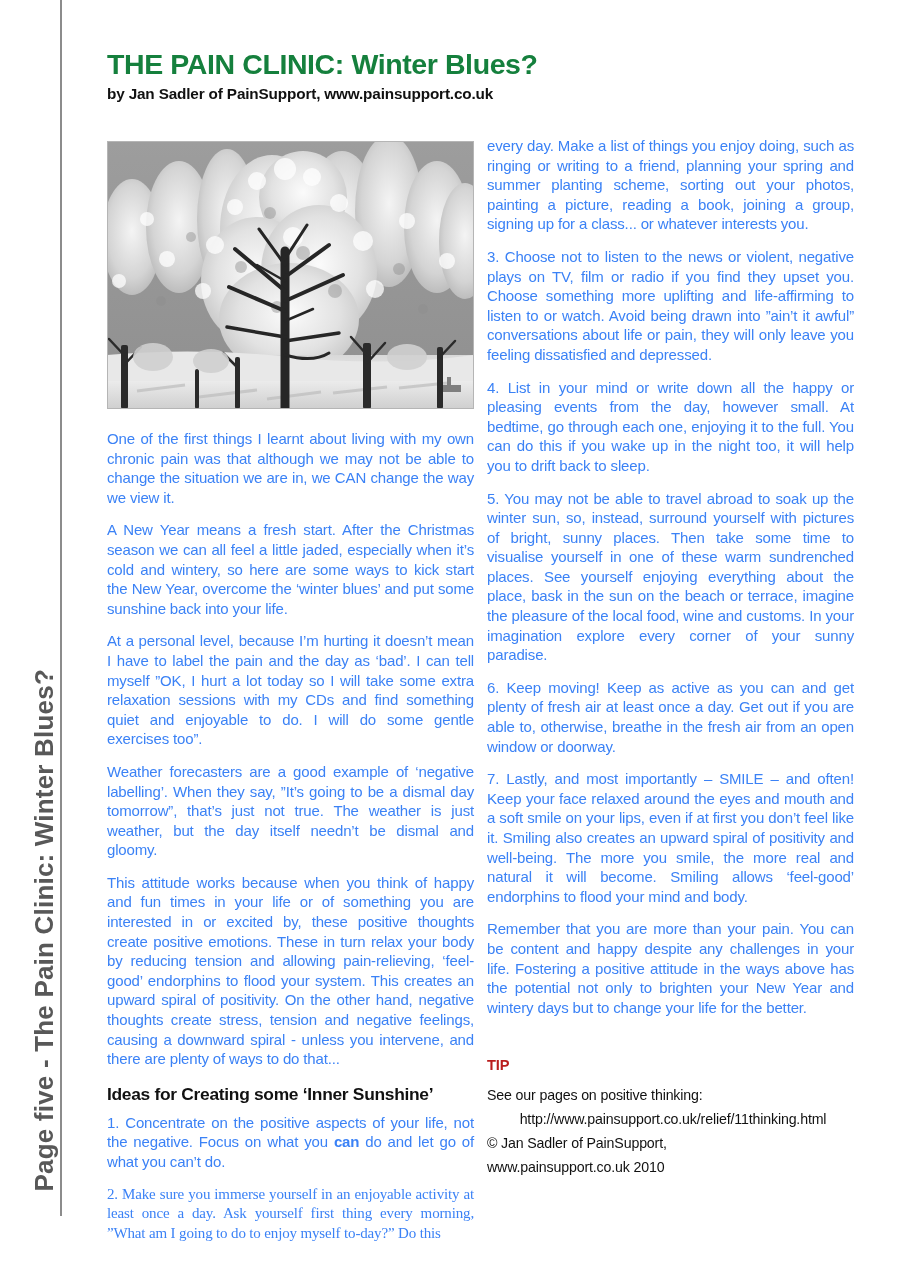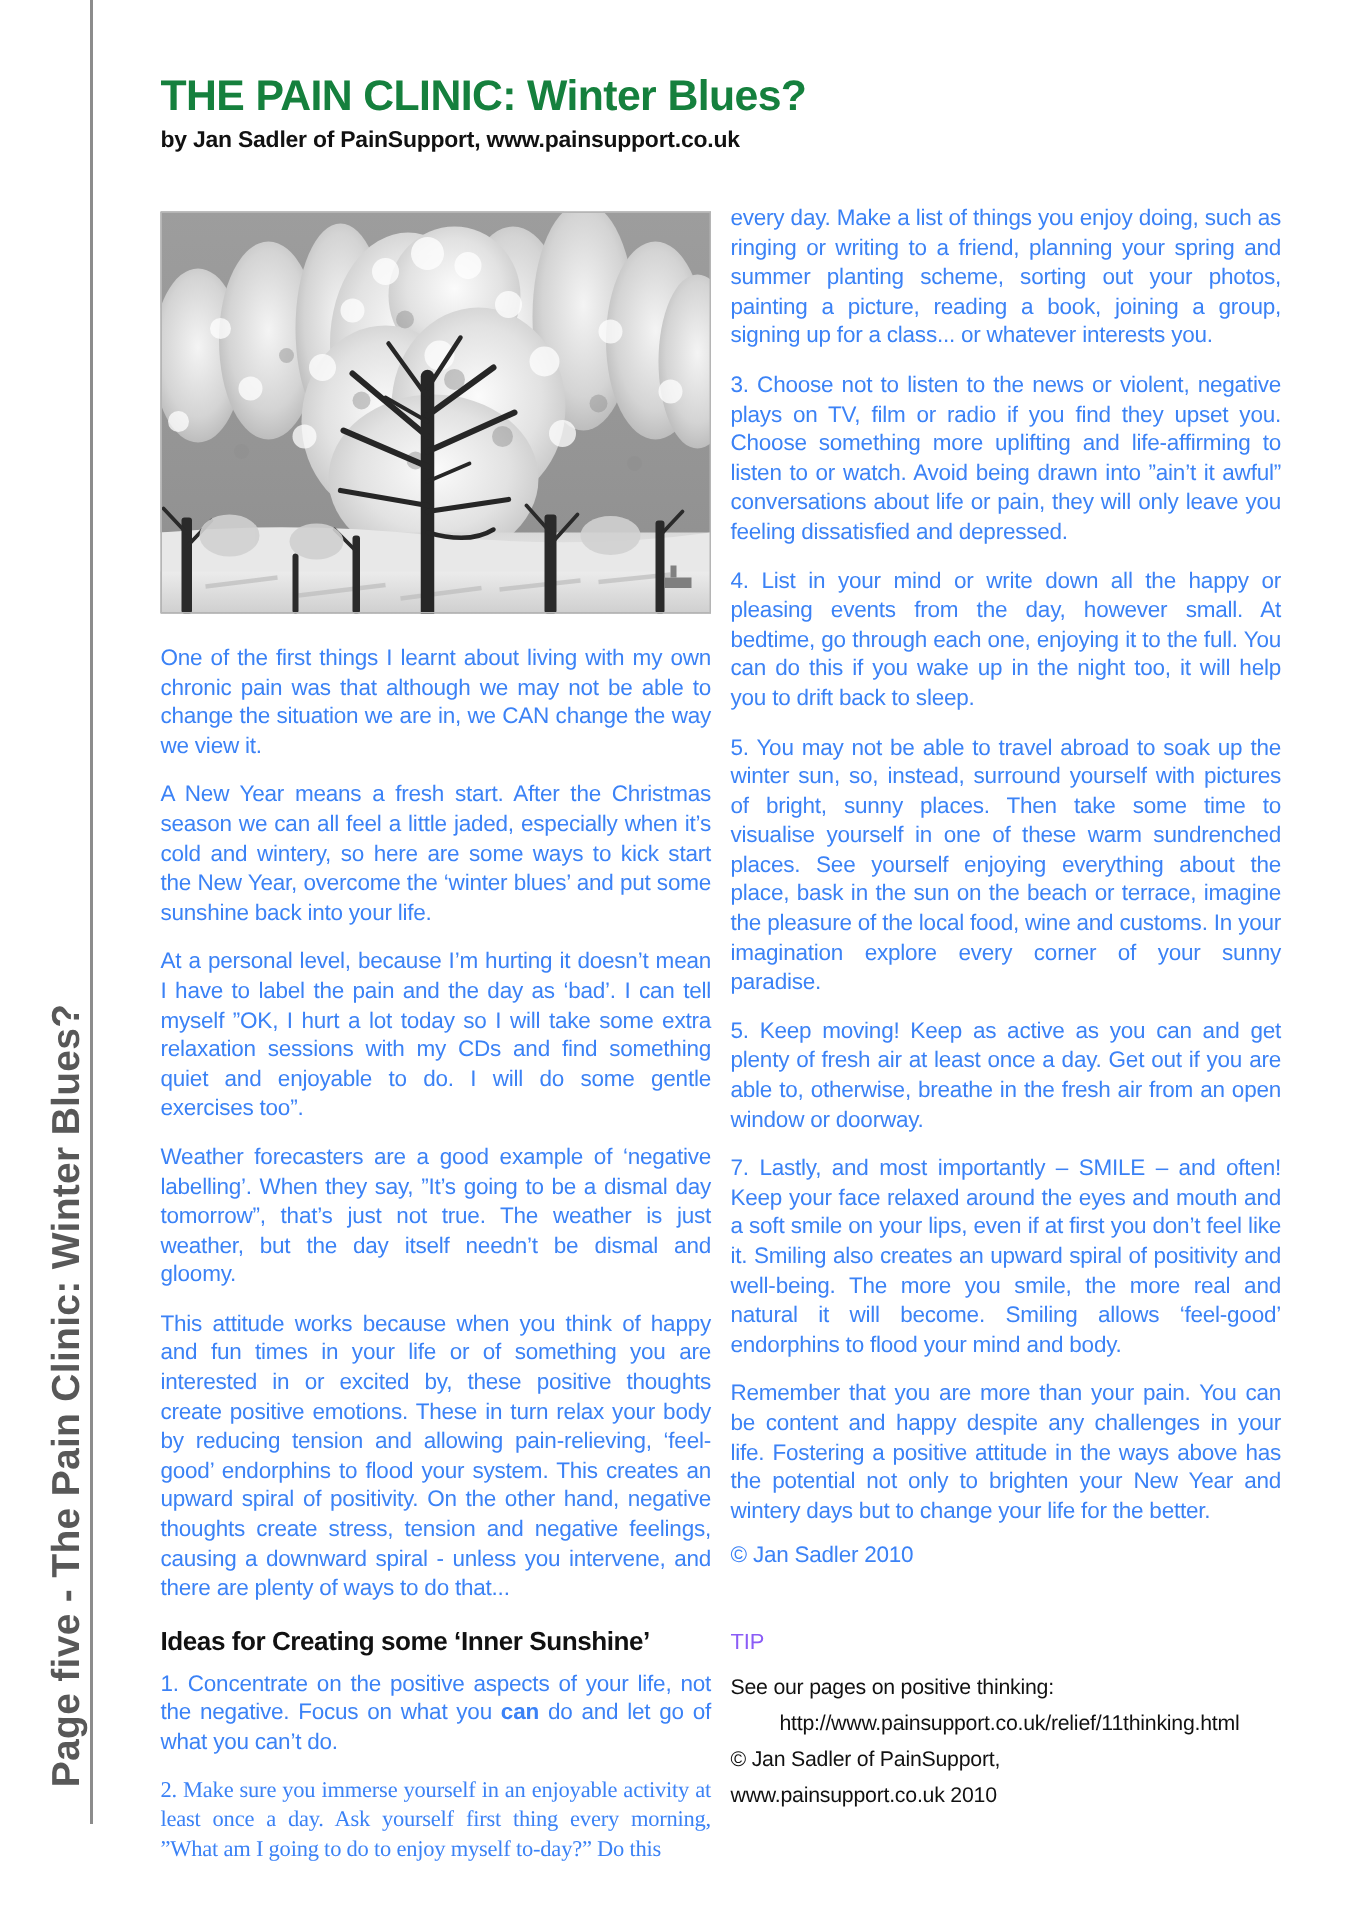--- a/index.html
+++ b/index.html
@@ -122,24 +122,24 @@
     background: #9b9b9b;
   }
   #photo-frame svg { display: block; }
 
   
   #tip-block {
     margin-top: 40px;
   }
   #tip-heading {
     font-size: 14.6px;
-    font-weight: normal;
+    font-weight: bold;
     letter-spacing: -0.1px;
     margin: 0 0 10px 0;
-    color: #8b5cf6;
+    color: #b91c1c;
   }
   .tip-line {
     font-size: 14.2px;
     line-height: 24px;
     letter-spacing: -0.15px;
     margin: 0;
     color: #111111;
     text-align: left;
   }
   .tip-line.url { padding-left: 5px; text-align: center; }
@@ -303,24 +303,23 @@
     <p class="body-text"><span>1. Concentrate on the positive aspects of your life, not the negative. Focus on what you </span><b>can</b><span> do and let go of what you can’t do.</span></p>
 
     <p class="body-text last">2. Make sure you immerse yourself in an enjoyable activity at least once a day.  Ask yourself first thing every morning, ”What am I going to do to enjoy myself to-day?”  Do this</p>
   </div>
 
   <div class="column" id="column-right">
     <p class="body-text">every day. Make a list of things you enjoy doing, such as ringing or writing to a friend, planning your spring and summer planting scheme, sorting out your photos, painting a picture, reading a book, joining a group, signing up for a class... or whatever interests you.</p>
     <p class="body-text">3. Choose not to listen to the news or violent, negative plays on TV, film or radio if you find they upset you. Choose something more uplifting and life-affirming to listen to or watch. Avoid being drawn into ”ain’t it awful” conversations about life or pain, they will only leave you feeling dissatisfied and depressed.</p>
     <p class="body-text">4. List in your mind or write down all the happy or pleasing events from the day, however small. At bedtime, go through each one, enjoying it to the full. You can do this if you wake up in the night too, it will help you to drift back to sleep.</p>
     <p class="body-text">5. You may not be able to travel abroad to soak up the winter sun, so, instead, surround yourself with pictures of bright, sunny places. Then take some time to visualise yourself in one of these warm sundrenched places. See yourself enjoying everything about the place, bask in the sun on the beach or terrace, imagine the pleasure of the local food, wine and customs. In your imagination explore every corner of your sunny paradise.</p>
-    <p class="body-text">5. Keep moving! Keep as active as you can and get plenty of fresh air at least once a day. Get out if you are able to, otherwise, breathe in the fresh air from an open window or doorway.</p>
+    <p class="body-text">6. Keep moving! Keep as active as you can and get plenty of fresh air at least once a day. Get out if you are able to, otherwise, breathe in the fresh air from an open window or doorway.</p>
     <p class="body-text">7. Lastly, and most importantly – SMILE – and often! Keep your face relaxed around the eyes and mouth and a soft smile on your lips, even if at first you don’t feel like it. Smiling also creates an upward spiral of positivity and well-being. The more you smile, the more real and natural it will become. Smiling allows ‘feel-good’ endorphins to flood your mind and body.</p>
     <p class="body-text tight">Remember that you are more than your pain. You can be content and happy despite any challenges in your life. Fostering a positive attitude in the ways above has the potential not only to brighten your New Year and wintery days but to change your life for the better.</p>
-    <p class="body-text">© Jan Sadler 2010</p>
 
     <div id="tip-block">
       <div id="tip-heading">TIP</div>
       <p class="tip-line">See our pages on positive thinking:</p>
       <p class="tip-line url">http://www.painsupport.co.uk/relief/11thinking.html</p>
       <p class="tip-line">© Jan Sadler of PainSupport,</p>
       <p class="tip-line">www.painsupport.co.uk 2010</p>
     </div>
   </div>
 

